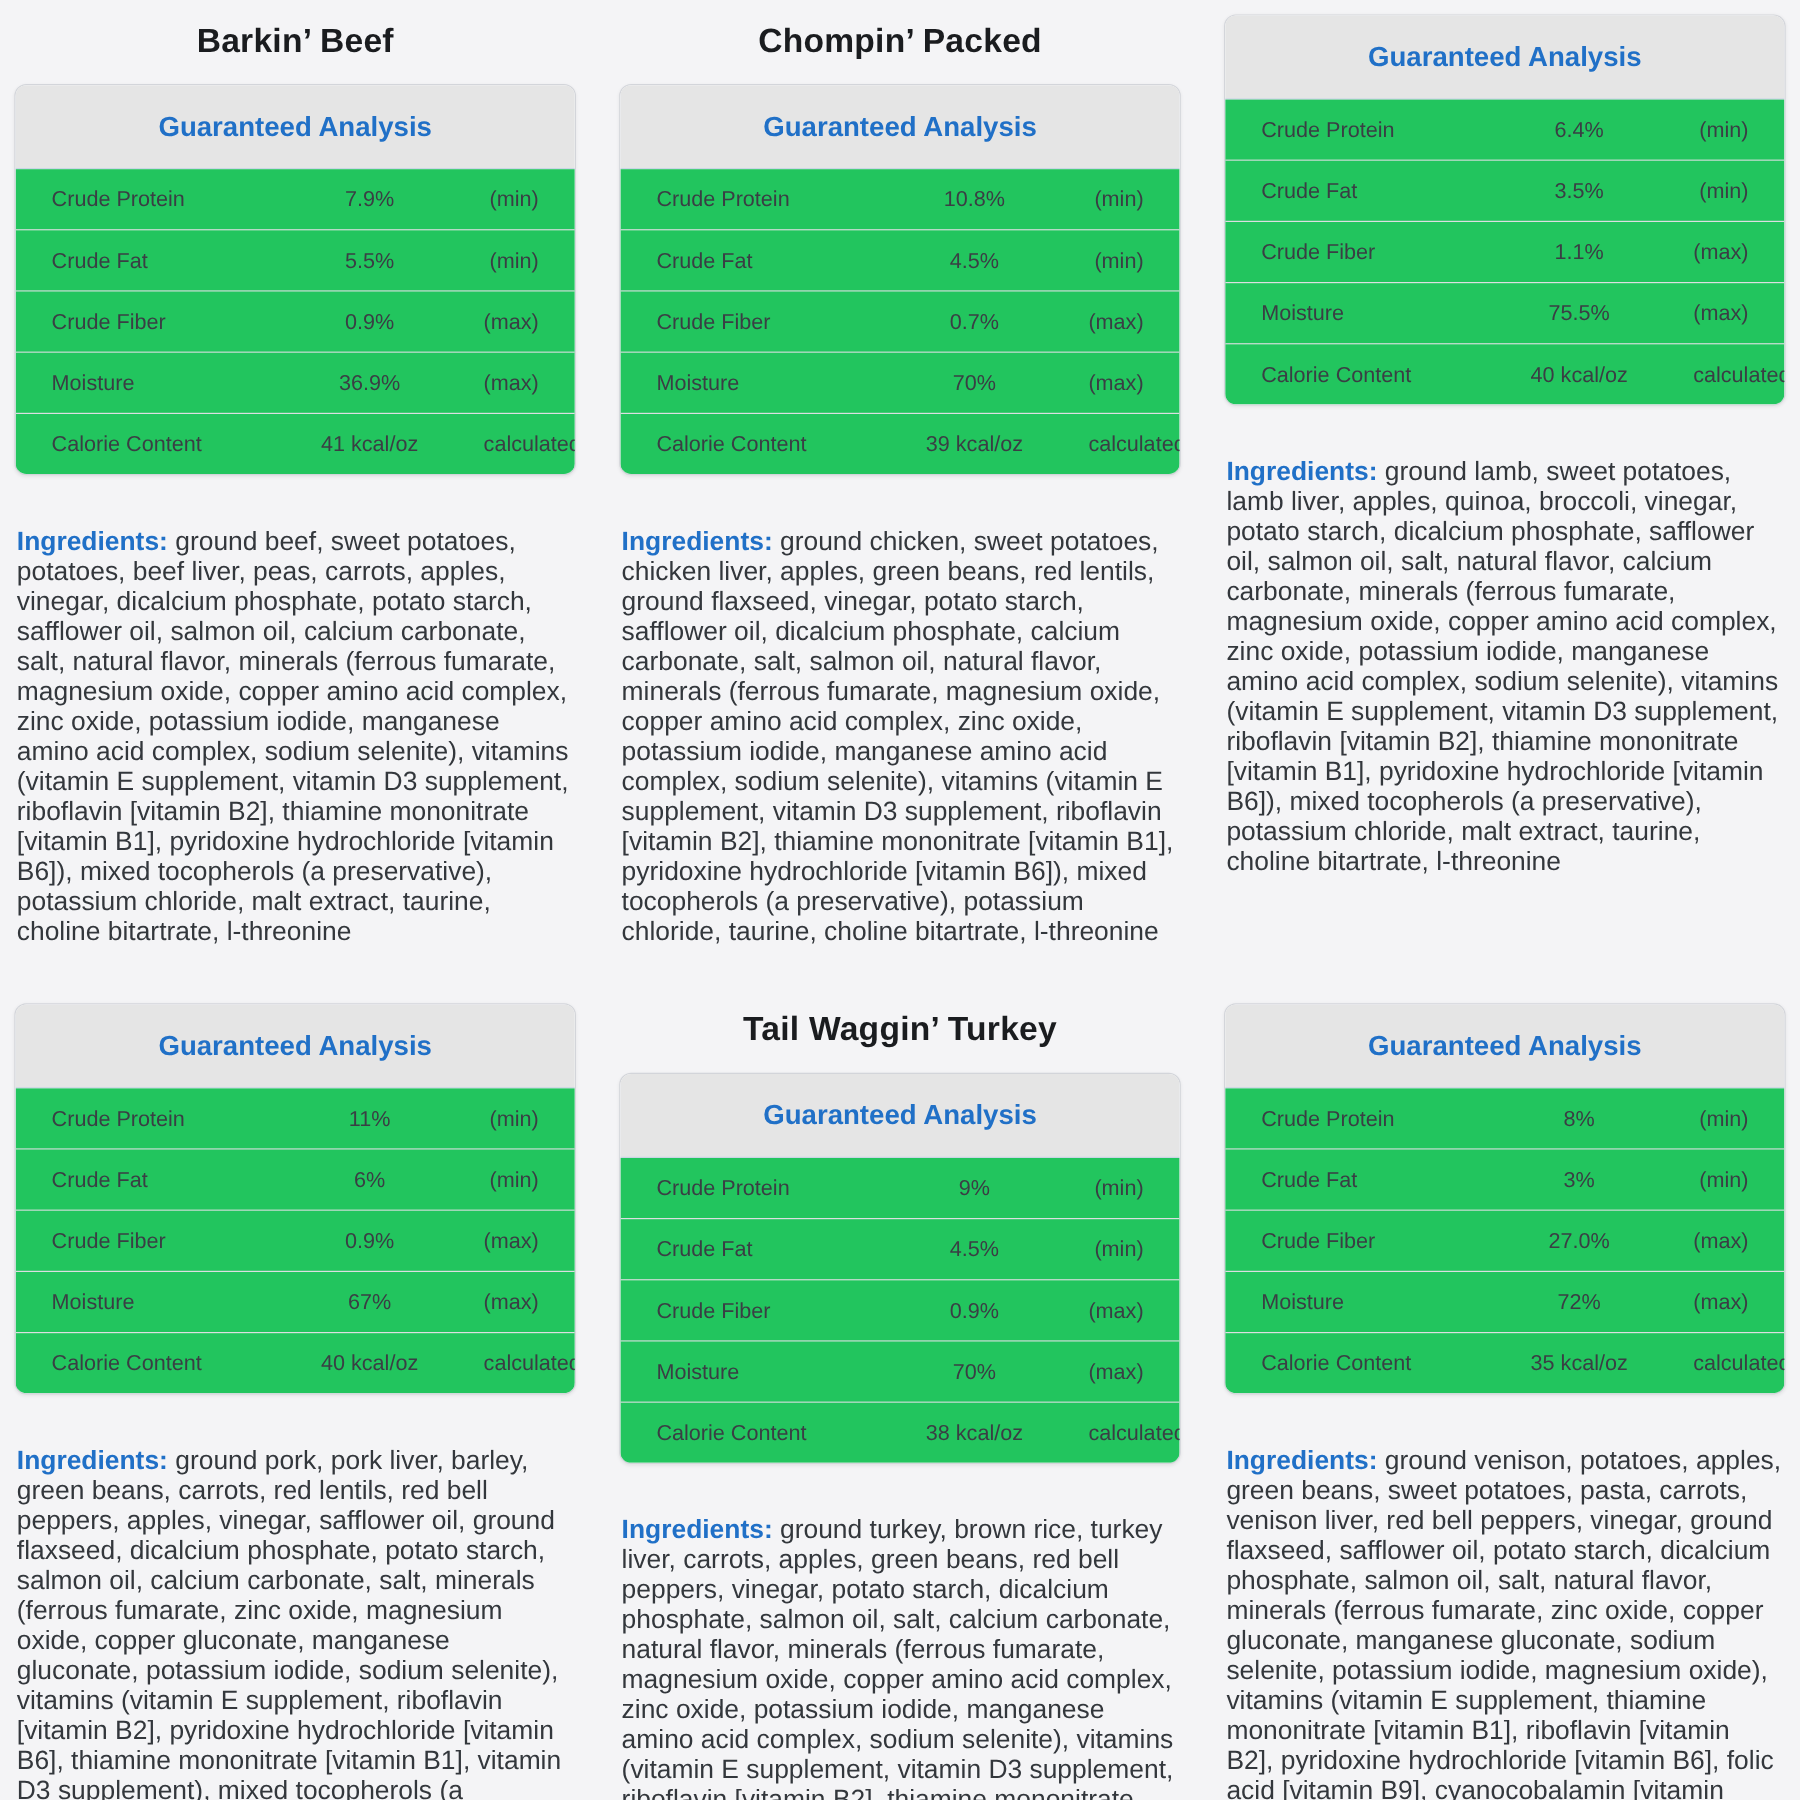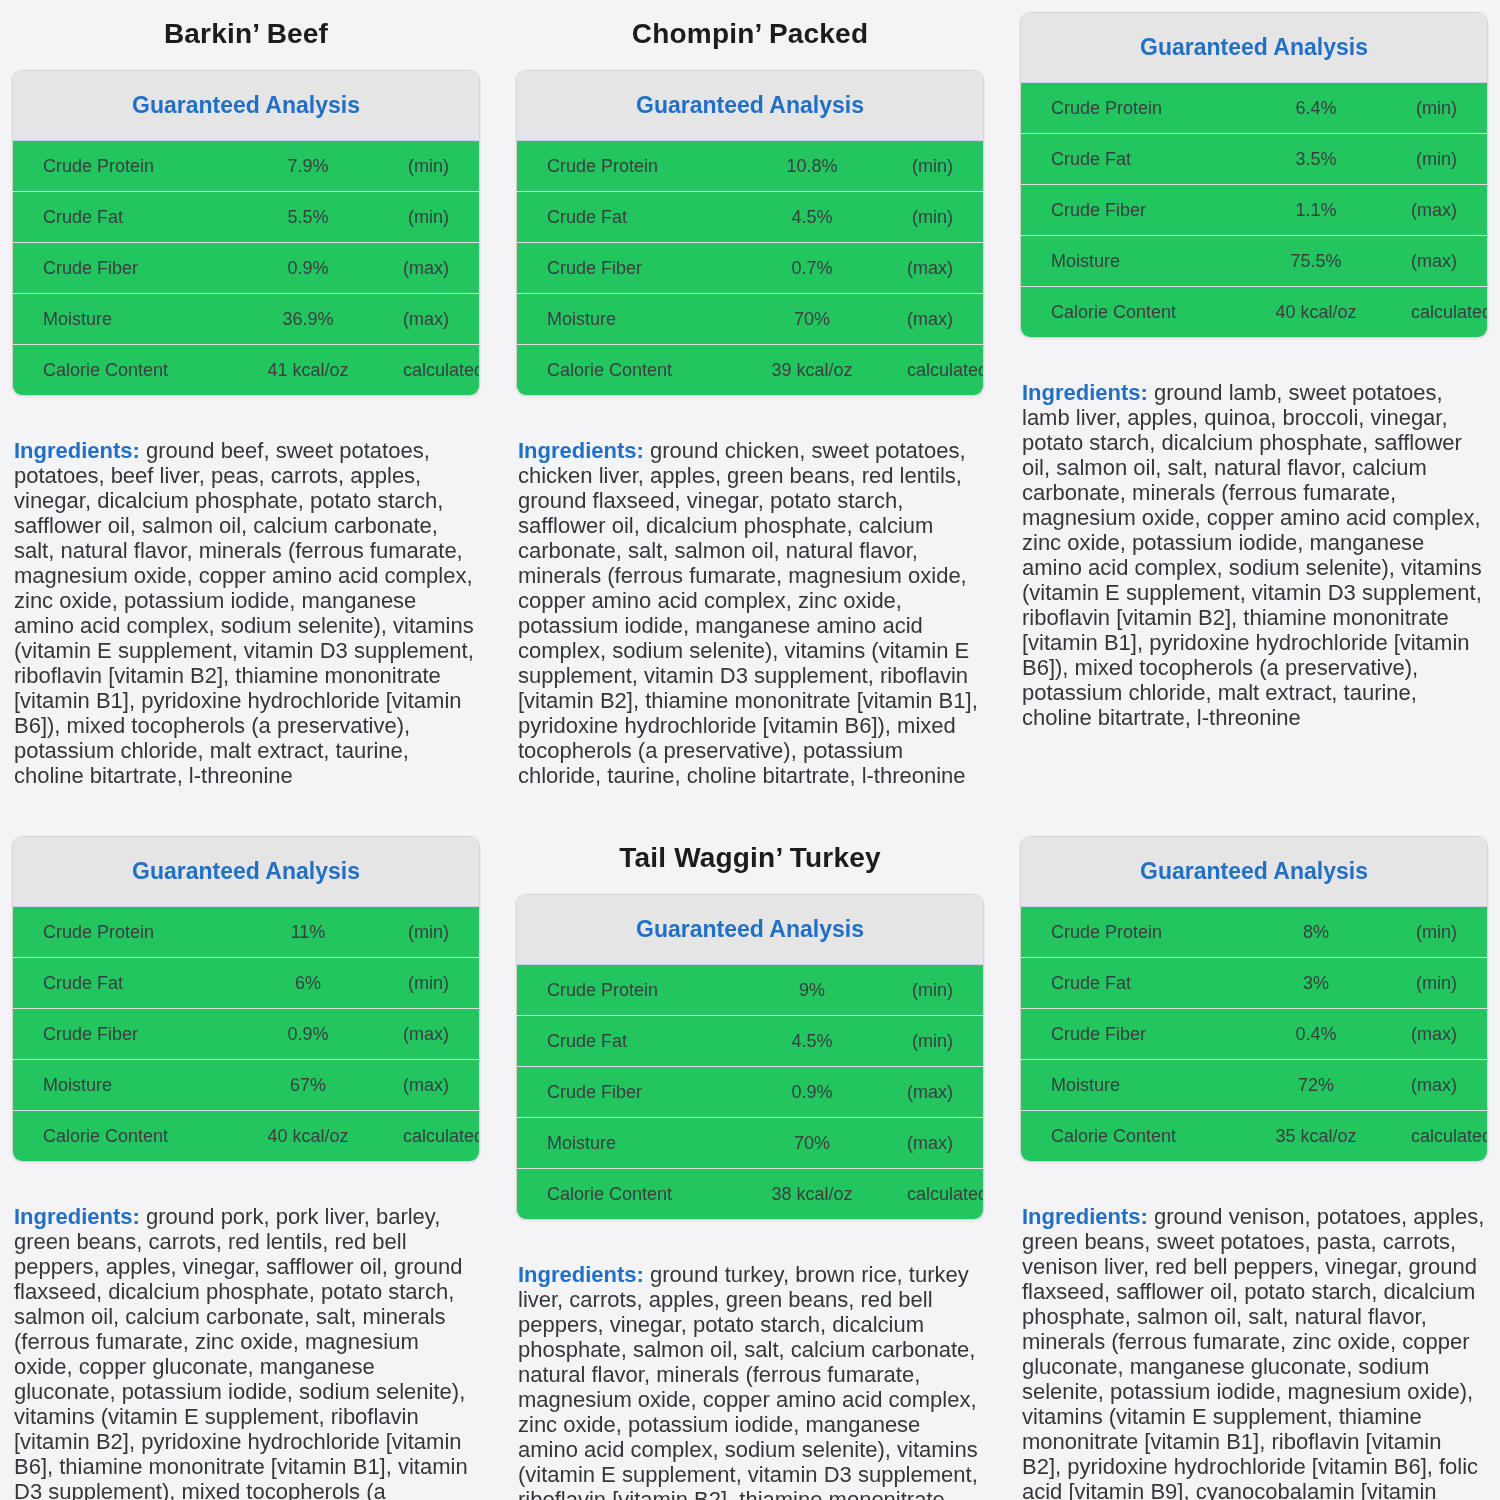--- a/index.html
+++ b/index.html
@@ -295,21 +295,21 @@
   </div>
 
   <div class="row">
     <span class="cell label">Crude Fat</span>
     <span class="cell value">3%</span>
     <span class="cell qual">(min)</span>
   </div>
 
   <div class="row">
     <span class="cell label">Crude Fiber</span>
-    <span class="cell value">0.4%</span>
+    <span class="cell value">27.0%</span>
     <span class="cell qual">(max)</span>
   </div>
 
   <div class="row">
     <span class="cell label">Moisture</span>
     <span class="cell value">72%</span>
     <span class="cell qual">(max)</span>
   </div>
 
   <div class="row">

